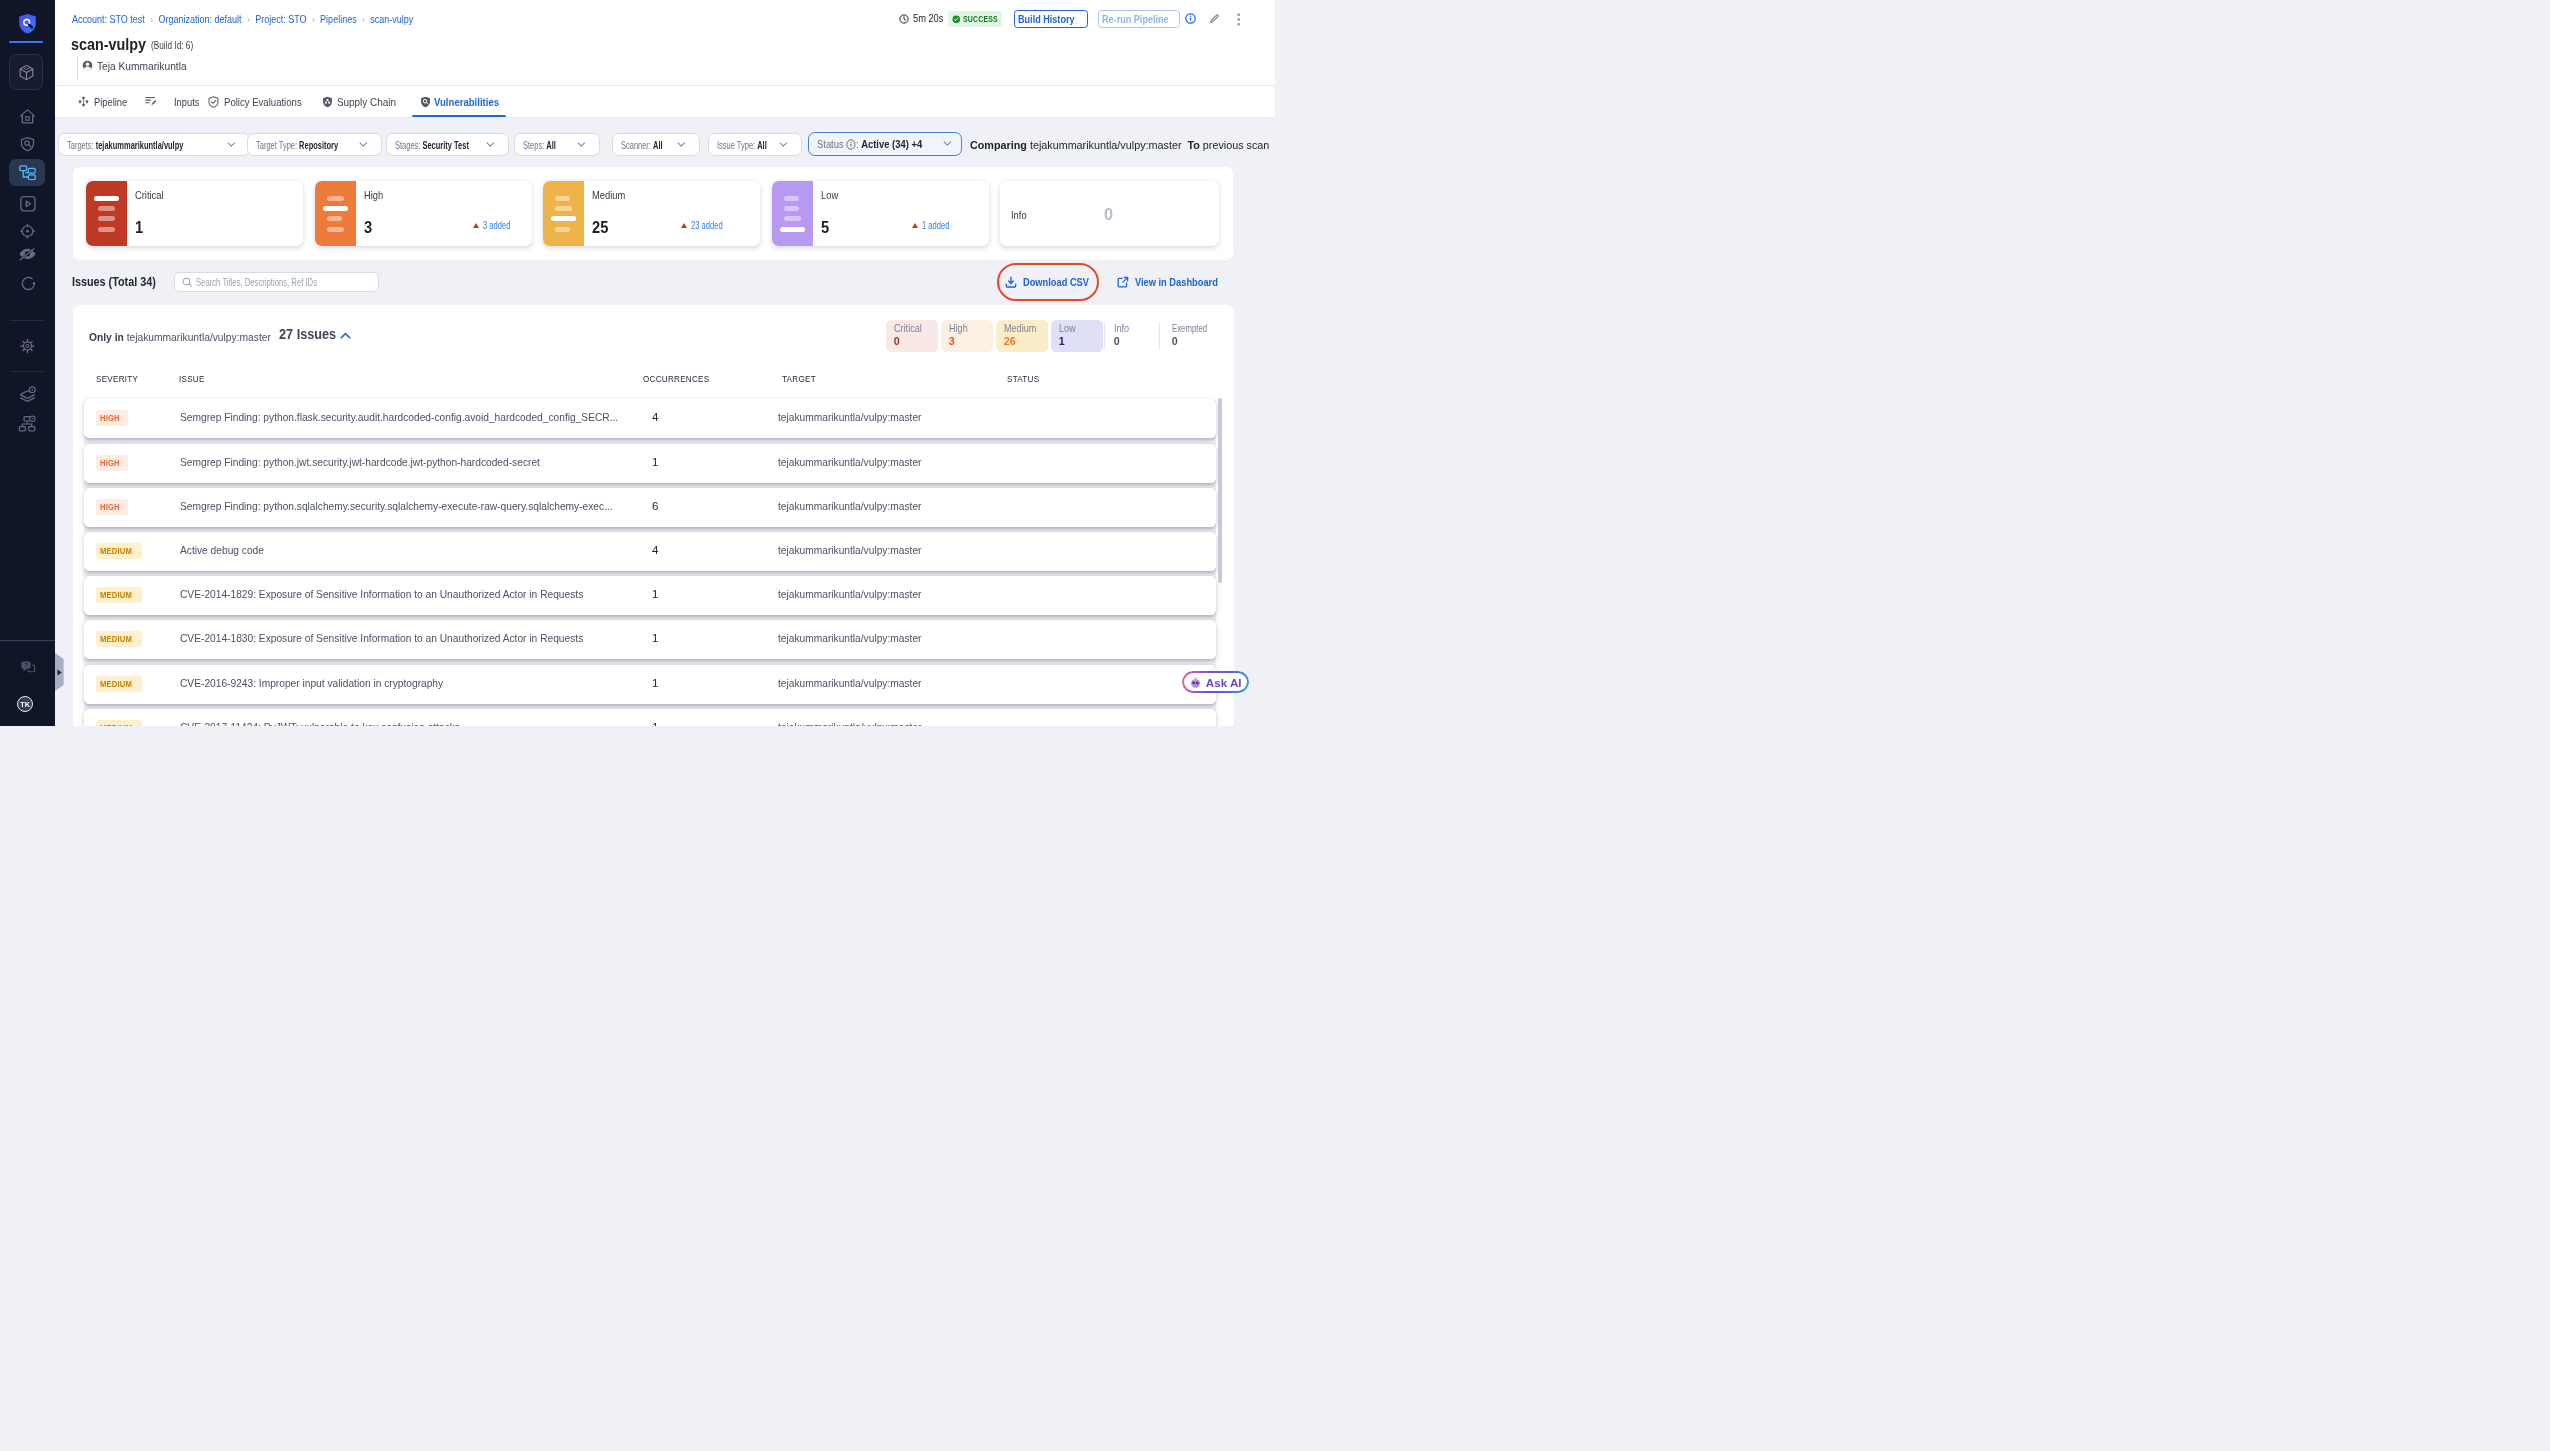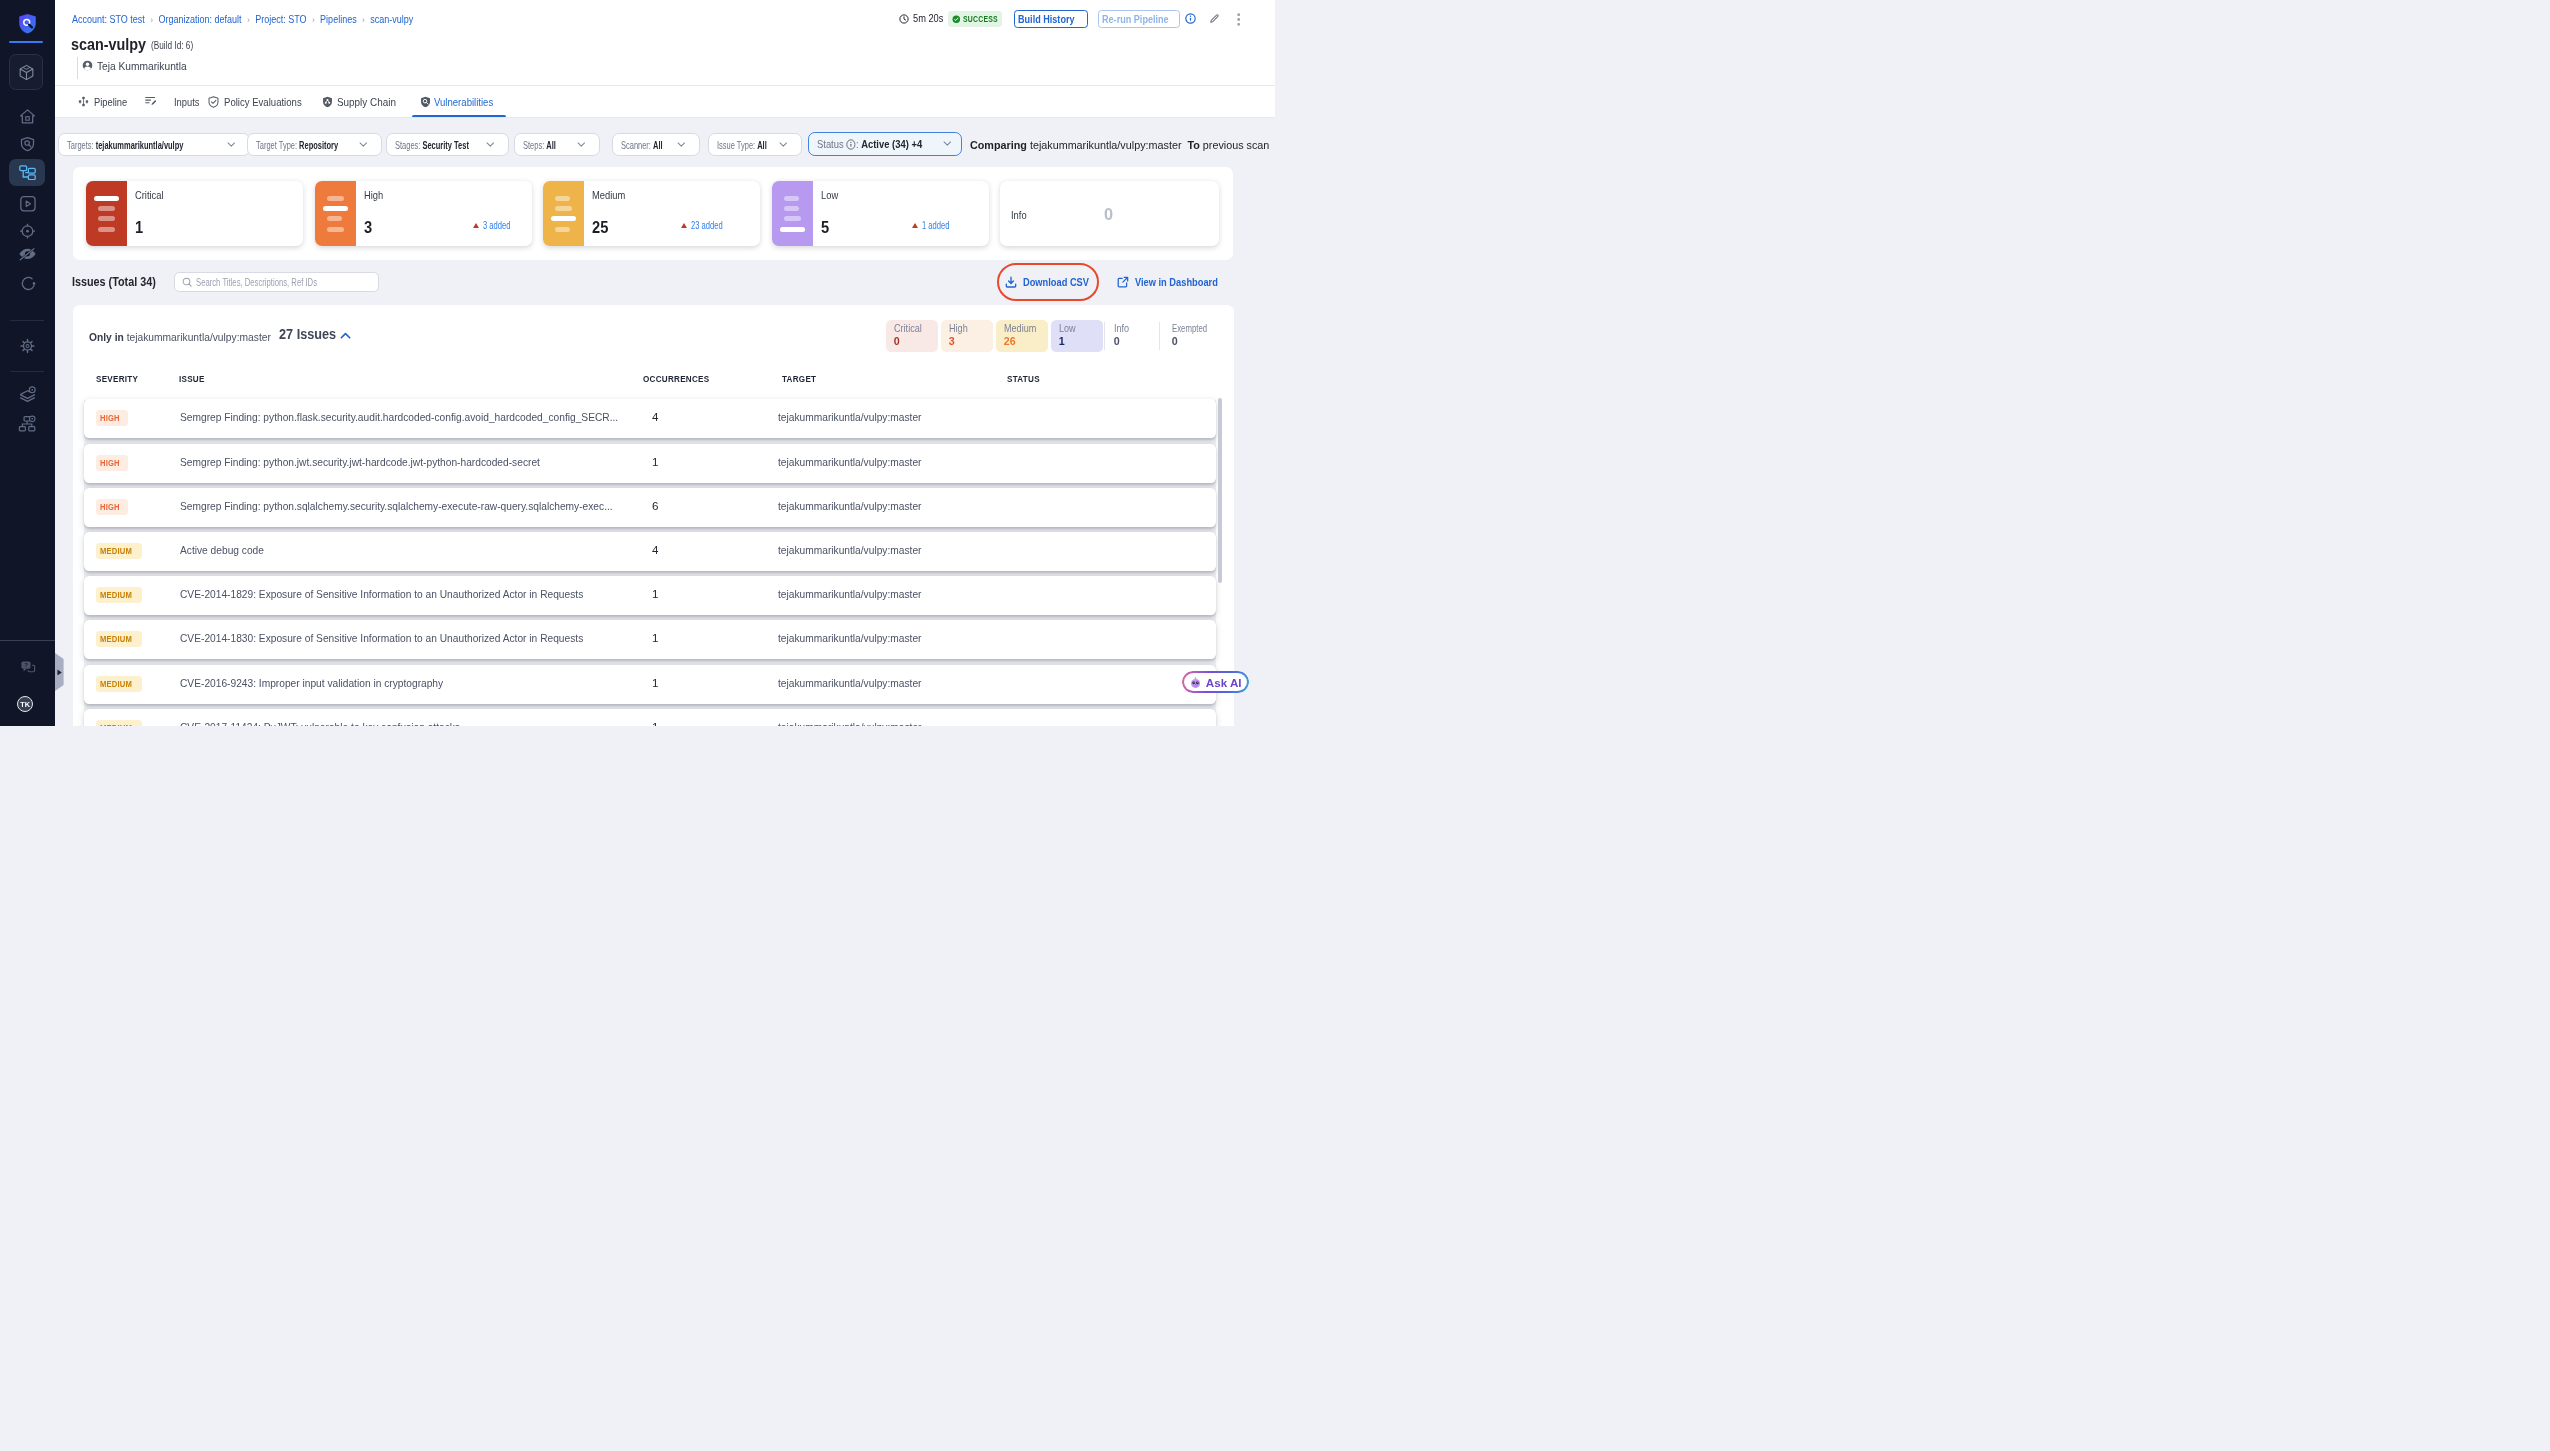--- a/index.html
+++ b/index.html
@@ -69,21 +69,21 @@
 #onlyin { position:absolute; left:89px; top:330px; font-size:11.6px; color:#4a5164; }
 #onlyin b { color:#343b49; }
 #issues27 { position:absolute; left:279px; top:326px; font-size:14.6px; font-weight:bold; color:#3f4656; }
 #i27chev { position:absolute; left:340px; top:332px; }
 .chip { position:absolute; top:320px; width:52px; height:32px; border-radius:5.2px; padding:2.1px 0 0 7.7px; }
 .chip .cl { font-size:10.7px; color:#7c8396; }
 .chip .cv { font-size:10.7px; font-weight:bold; margin-top:0.9px; }
 .chipsep { position:absolute; top:322px; width:0.9px; height:28px; background:#e3e5ec; }
 
 
-.th { position:absolute; top:374px; font-size:9px; font-weight:bold; letter-spacing:0.3px; color:#1d2433; }
+.th { position:absolute; top:374px; font-size:9px; font-weight:normal; letter-spacing:0.3px; color:#1d2433; }
 
 
 .row { position:absolute; left:84px; width:1132px; height:39px; background:#fff; border-radius:5.2px; box-shadow:0 1.3px 1.7px rgba(70,75,95,.18), 0 2.6px 6px rgba(70,75,95,.22); }
 .badge { position:absolute; left:12px; top:11px; height:16.3px; border-radius:3.4px; font-size:9px; font-weight:bold; letter-spacing:0.2px; display:flex; align-items:center; justify-content:center; }
 .badge.high { background:#fcece1; color:#e8683a; width:32px; }
 .badge.med { background:#fcf0cd; color:#c98005; width:46px; }
 .itext { position:absolute; left:96px; top:11px; font-size:11.6px; color:#4a5164; }
 .occ { position:absolute; left:568px; top:11px; font-size:11.6px; font-weight:500; color:#22262e; }
 .tgt { position:absolute; left:694px; top:11px; font-size:11.6px; color:#4a5164; }
 
@@ -203,21 +203,21 @@
 <div class="tab" style="left:337px;">
     <span class="sx" style="transform:scaleX(0.9);">Supply Chain</span>
   </div>
 <div class="tab" style="left:420px;">
     <svg width="11" height="12" viewBox="0 0 16 17">
       <path d="M8 1 L14.5 3.2 V8.5 C14.5 12.5 11.8 15 8 16 C4.2 15 1.5 12.5 1.5 8.5 V3.2 Z" fill="#515866"></path>
       <circle cx="7.3" cy="7.3" r="2.6" fill="none" stroke="#fff" stroke-width="1.4"></circle>
       <path d="M9.3 9.3 L11.6 11.6" stroke="#fff" stroke-width="1.4" stroke-linecap="round"></path>
     </svg>
   </div>
-<div class="tab" style="left:434px; color:#1f68d1; font-weight:normal;">
+<div class="tab" style="left:434px; color:#1f68d1; font-weight:bold;">
     <span class="sx" style="transform:scaleX(0.87);">Vulnerabilities</span>
   </div>
 <div class="tabul"></div>
 
 <div class="pill" style="left:58px; width:192px;">
     <span class="sx" style="transform:scaleX(0.7);">Targets: <b>tejakummarikuntla/vulpy</b></span>
     <svg class="chev" width="8.6" height="5.2" viewBox="0 0 12 8">
       <path d="M1 1.5 L6 6.5 L11 1.5" fill="none" stroke="#7d8494" stroke-width="1.6" stroke-linecap="round" stroke-linejoin="round"></path>
     </svg>
   </div>

